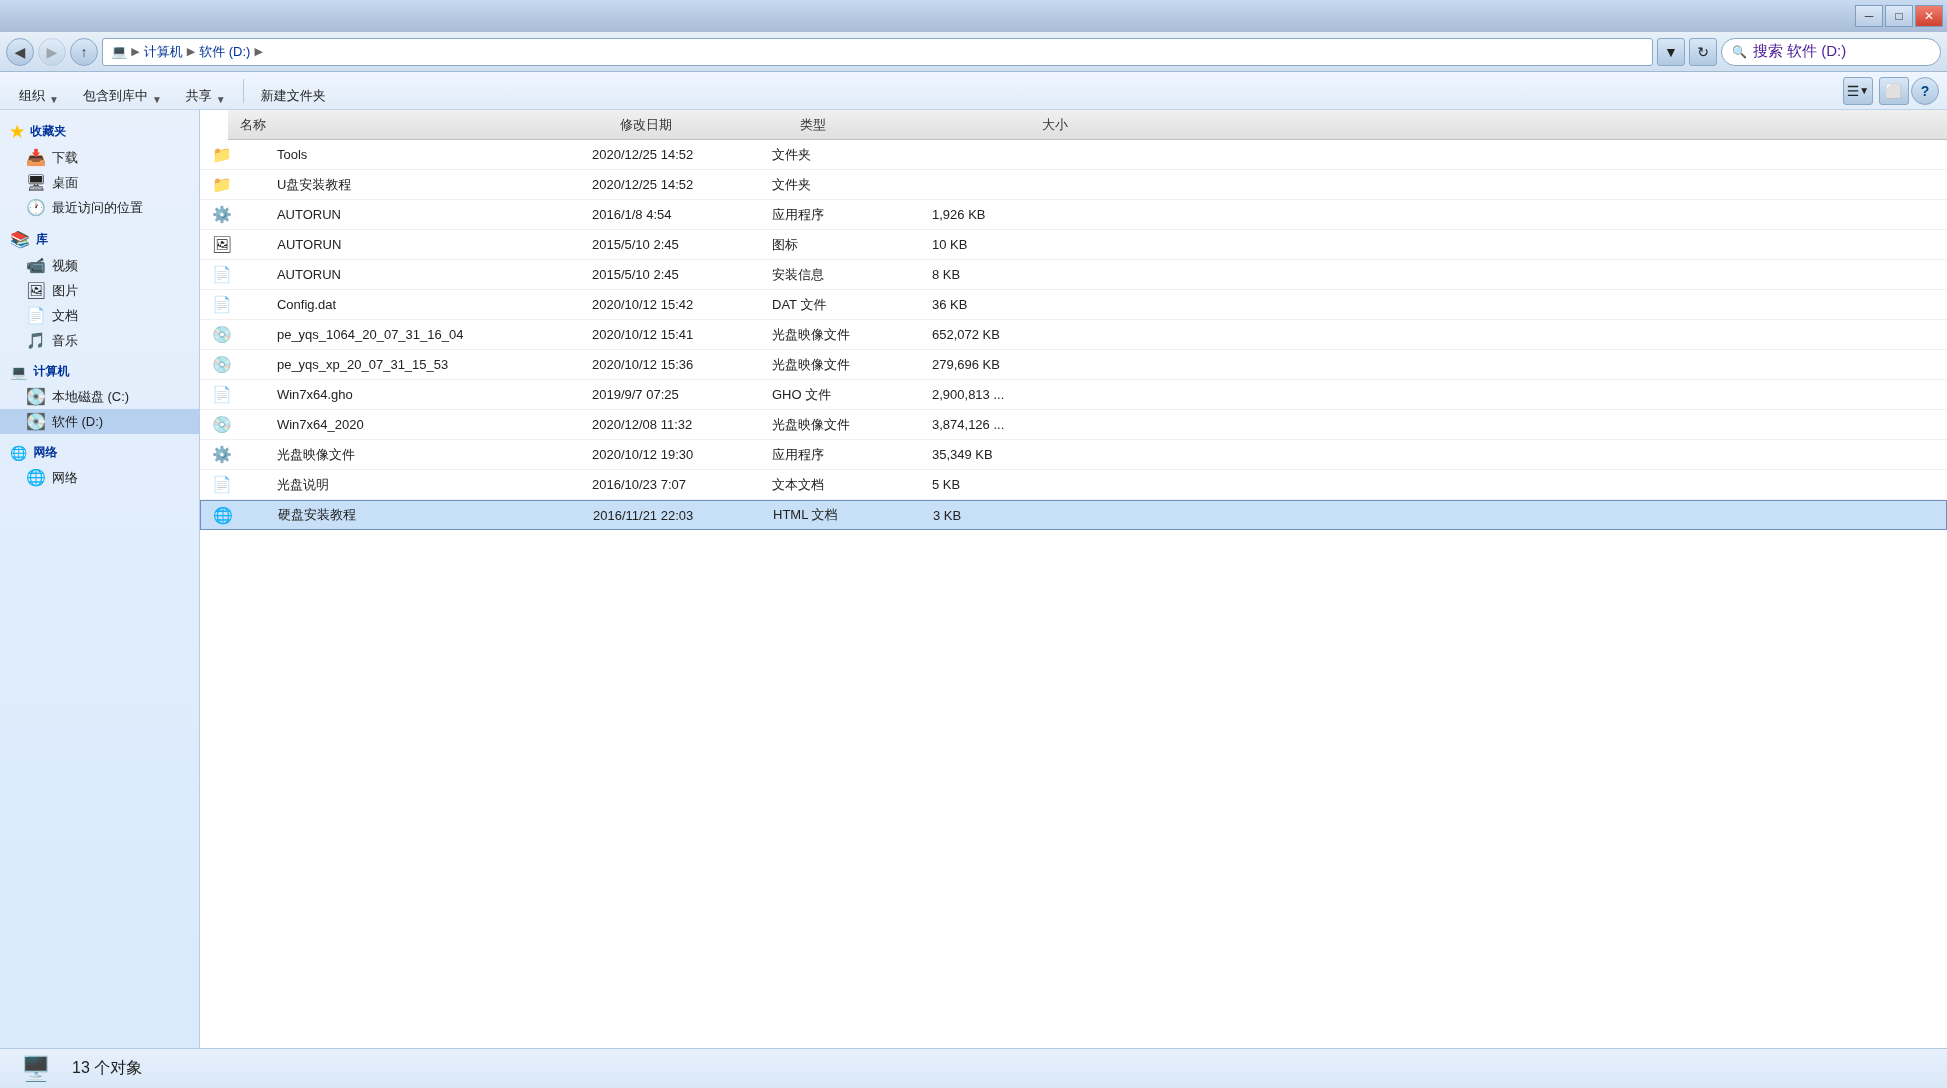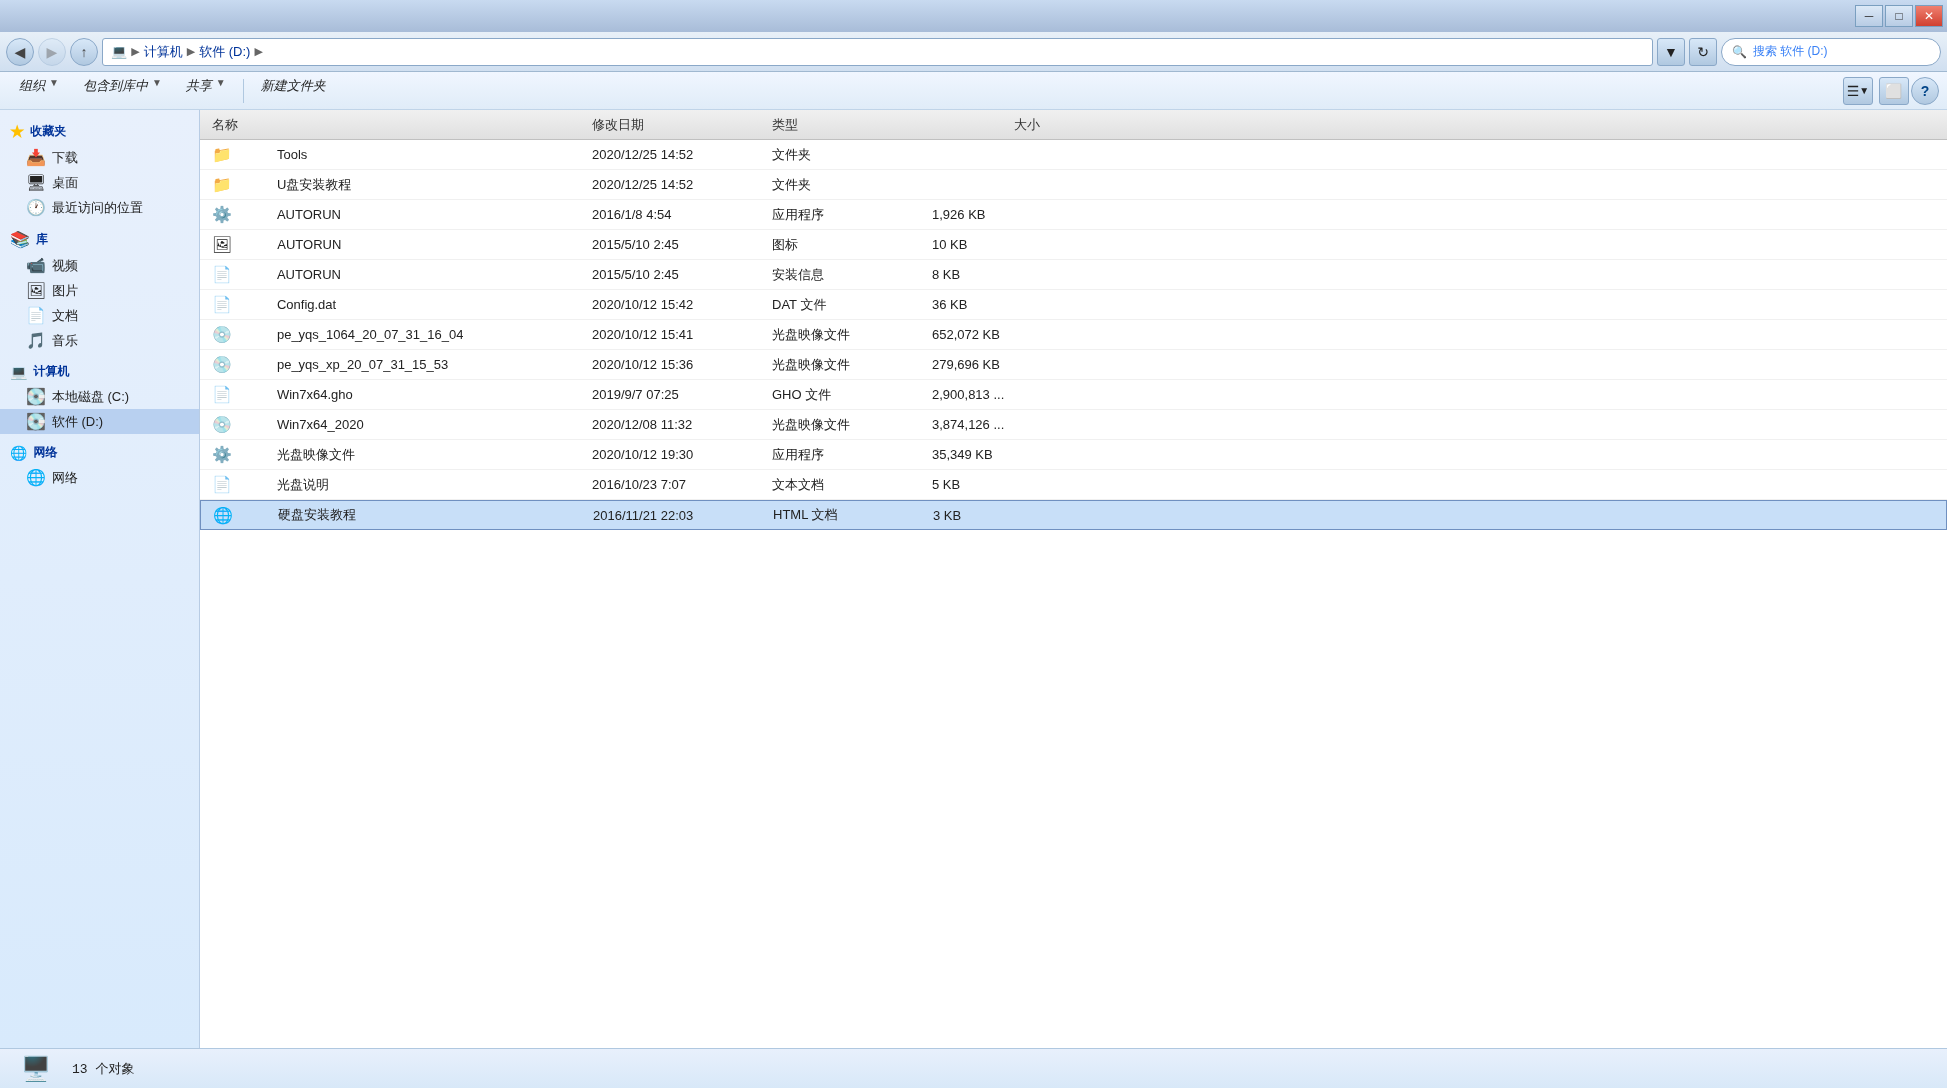--- a/index.html
+++ b/index.html
@@ -111,29 +111,28 @@
       border-bottom: 1px solid #c0d4e8;
       display: flex;
       align-items: center;
       padding: 0 8px;
       gap: 2px;
     }
     .toolbar-btn {
       height: 30px;
       padding: 0 10px;
       display: flex;
-      align-items: flex-start;
+      align-items: flex-end;
       gap: 4px;
       background: transparent;
       border: 1px solid transparent;
       border-radius: 3px;
       cursor: pointer;
       font-size: 13px;
       color: #222;
-      font-style: italic;
     }
     .toolbar-btn .arrow { font-size: 10px; color: #555; }
     .toolbar-separator { width: 1px; height: 24px; background: #b0c8e0; margin: 0 4px; }
     .view-btn {
       width: 30px;
       height: 28px;
       display: flex;
       align-items: center;
       justify-content: center;
       background: linear-gradient(to bottom, #d8e8f8, #b0c8e0);
@@ -208,20 +207,21 @@
     .column-header {
       display: grid;
       grid-template-columns: 380px 180px 160px 120px;
       background: linear-gradient(to bottom, #f0f0f0, #e0e0e0);
       border-bottom: 1px solid #c0c0c0;
       height: 30px;
       align-items: center;
       padding: 0 8px;
       position: sticky;
       top: 0;
+      margin-left: 28px;
     }
     .col-header {
       font-size: 13px;
       color: #333;
       font-weight: normal;
       cursor: pointer;
       padding: 0 4px;
     }
     .file-row {
       display: grid;
@@ -257,21 +257,21 @@
       gap: 16px;
     }
     .status-icon {
       width: 40px;
       height: 40px;
       display: flex;
       align-items: center;
       justify-content: center;
       font-size: 24px;
     }
-    .status-text { font-size: 13px; color: #222; font-family: Liberation Mono, monospace; }
+    .status-text { font-size: 16px; color: #222; }
   </style>
 </head>
 <body>
 
 <div class="title-bar">
   <div class="title-bar-btn">─</div>
   <div class="title-bar-btn">□</div>
   <div class="title-bar-btn close-btn">✕</div>
 </div>
 
@@ -284,21 +284,21 @@
     <span class="path-separator">▶</span>
     <span class="path-part">计算机</span>
     <span class="path-separator">▶</span>
     <span class="path-part">软件 (D:)</span>
     <span class="path-separator">▶</span>
   </div>
   <div class="refresh-btn">▼</div>
   <div class="refresh-btn">↻</div>
   <div class="search-box">
     <span>🔍</span>
-    <span style="color:#3b82f6; font-size:12px;">搜索 软件 (D:)</span>
+    <span style="color:#4c1d95; font-size:15px;">搜索 软件 (D:)</span>
   </div>
 </div>
 
 <div class="toolbar">
   <div class="toolbar-btn">
     <span>组织</span>
     <span class="arrow">▼</span>
   </div>
   <div class="toolbar-btn">
     <span>包含到库中</span>

